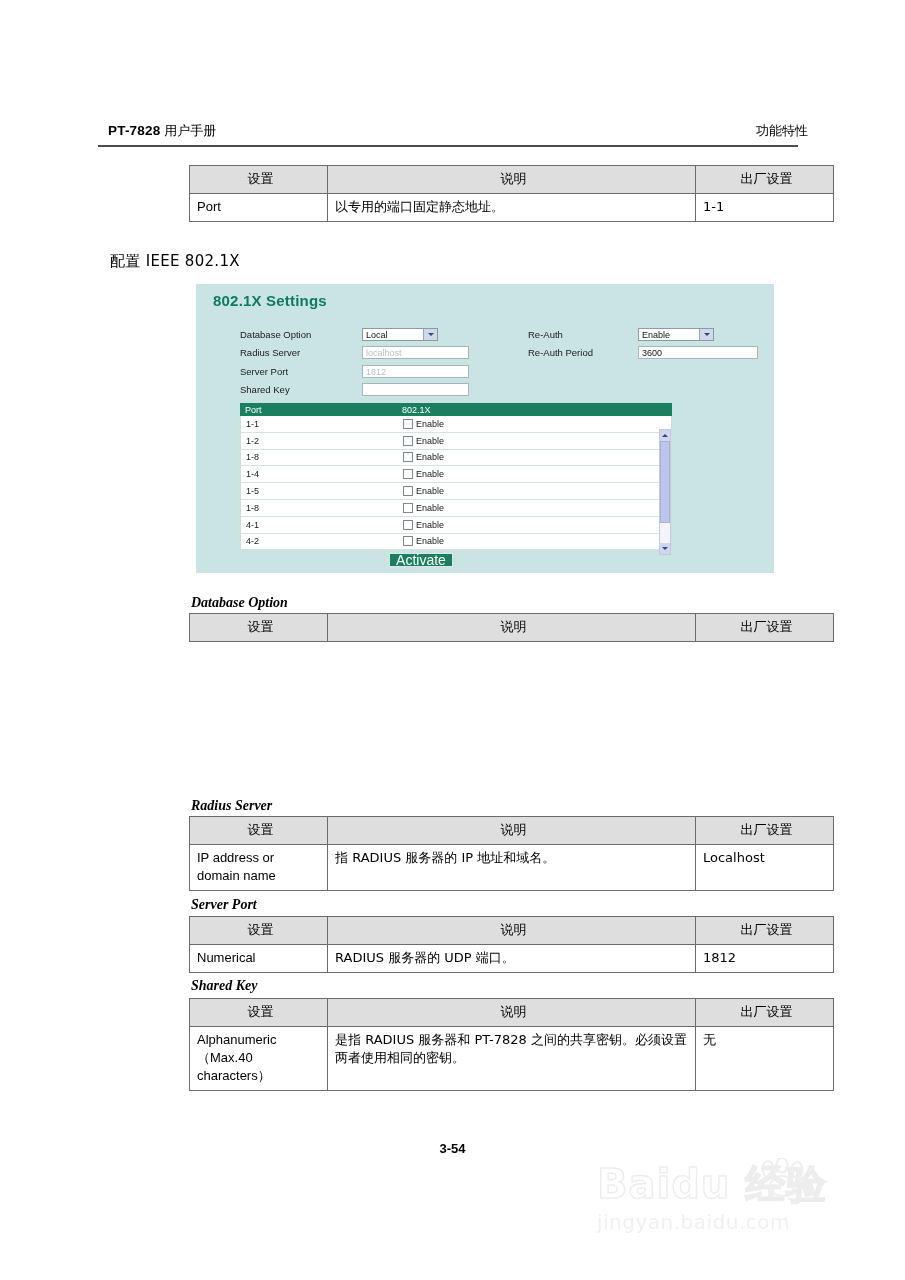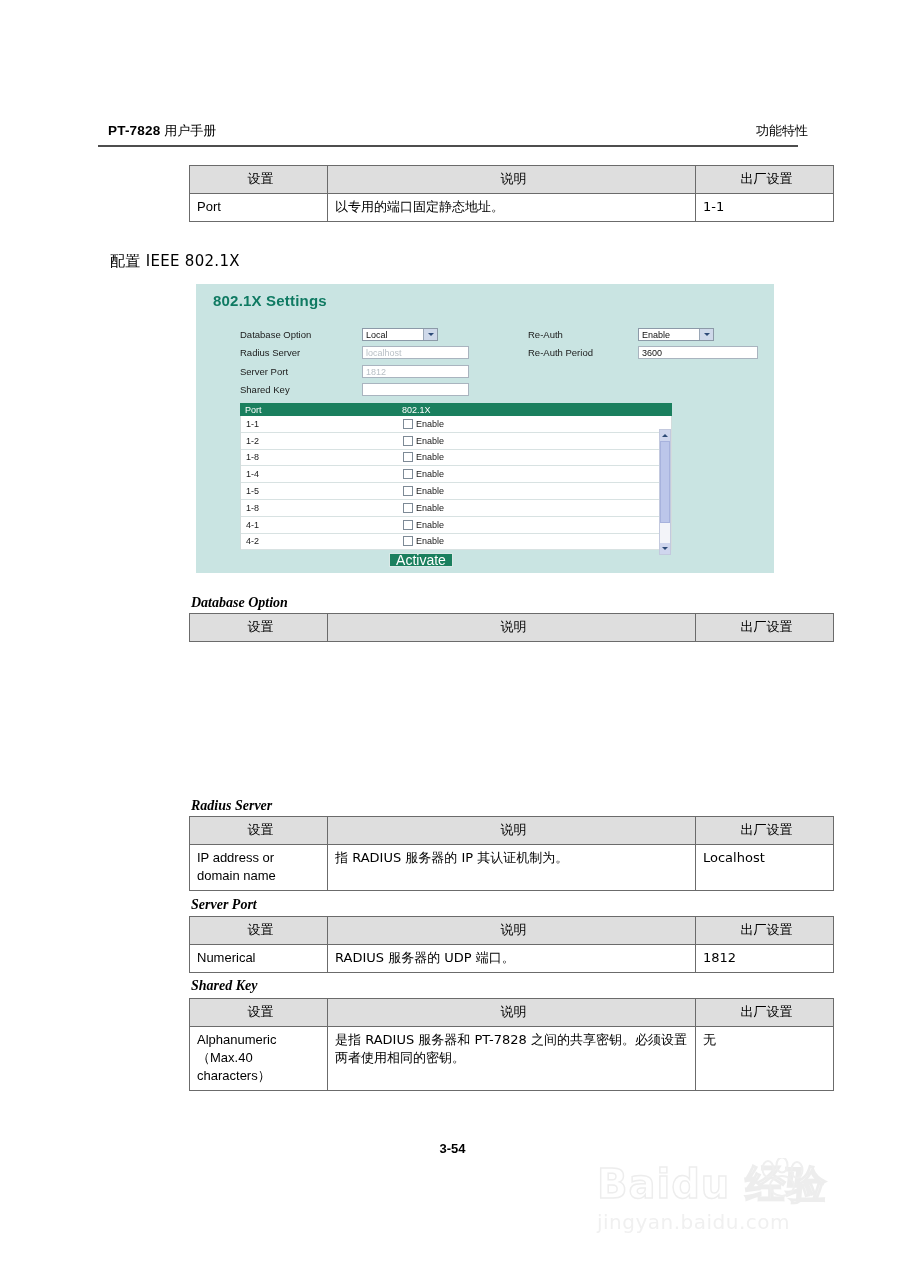--- a/index.html
+++ b/index.html
@@ -476,21 +476,21 @@
       <thead>
         <tr>
           <th class="col-set">设置</th>
           <th class="col-desc">说明</th>
           <th class="col-fact">出厂设置</th>
         </tr>
       </thead>
       <tbody>
         <tr>
           <td>IP address or domain name</td>
-          <td class="cjk"><span>指 RADIUS 服务器的 IP 其认证机制为。</span></td>
+          <td class="cjk"><span>指 RADIUS 服务器的 IP 地址和域名。</span></td>
           <td class="cjk">Localhost</td>
         </tr>
       </tbody>
     </table>
     <div class="sub-caption" style="left: 191px; top: 897px;">Server Port</div>
     <table class="doc-table" style="left: 189px; top: 916px; width: 605px;">
       <thead>
         <tr>
           <th class="col-set">设置</th>
           <th class="col-desc">说明</th>

